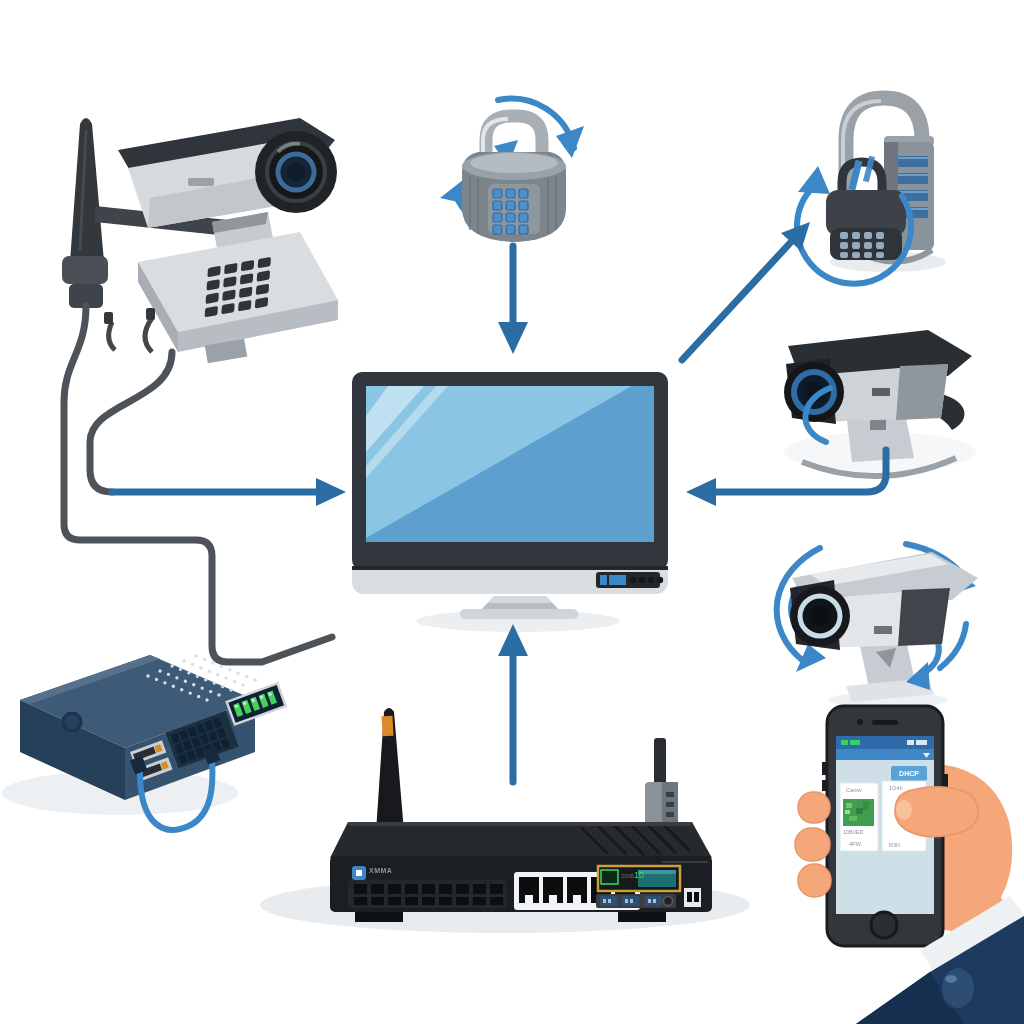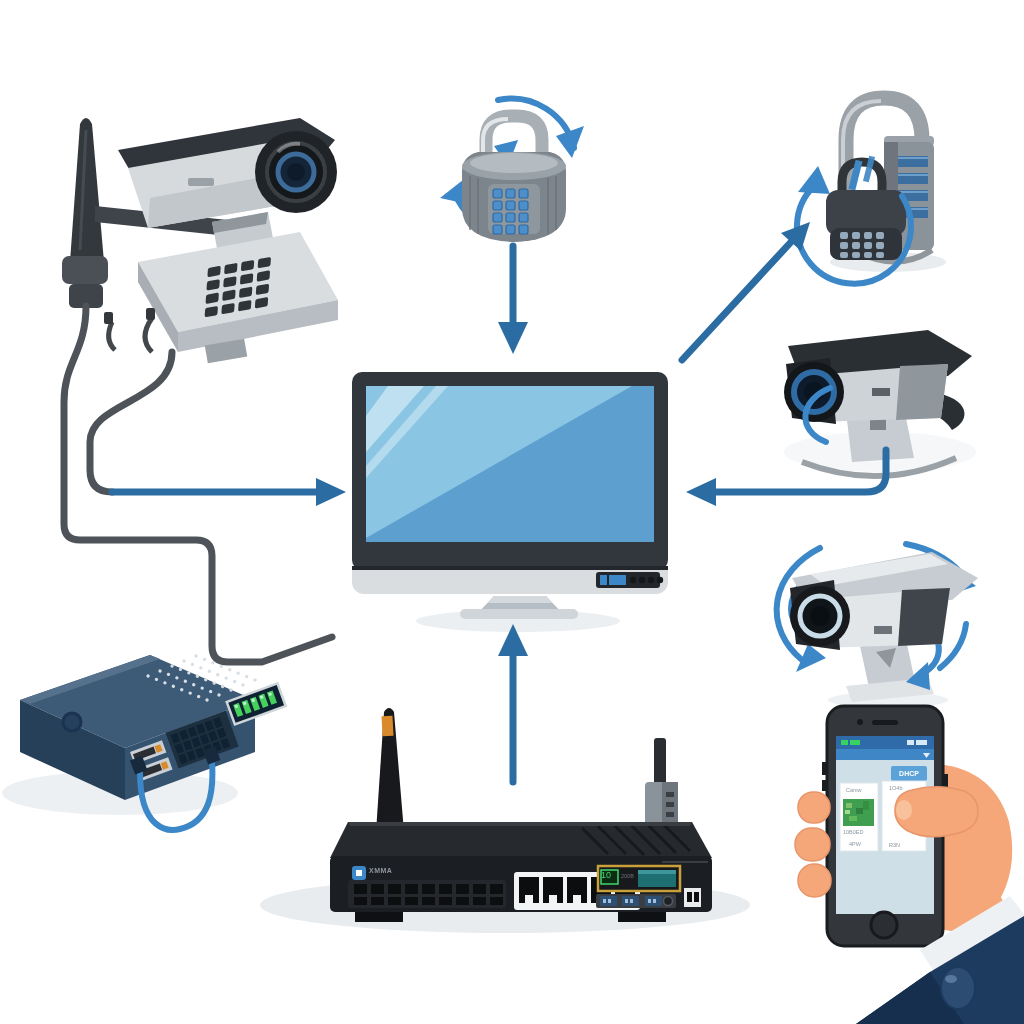--- a/index.html
+++ b/index.html
@@ -7,21 +7,21 @@
           font-family:"Liberation Sans", sans-serif;}
   #scene{position:absolute;left:0;top:0;}
   .arrow{stroke:var(--accent,#2b6ca3);stroke-width:7;fill:none;stroke-linecap:round;stroke-linejoin:round;}
   .arrowhead{fill:var(--accent,#2b6ca3);}
   .curl{stroke:var(--accent_light,#3b87c8);stroke-width:6;fill:none;stroke-linecap:round;}
   .curlhead{fill:var(--accent_light,#3b87c8);}
   .cable{stroke:var(--cable,#4d5358);stroke-width:7;fill:none;stroke-linecap:round;stroke-linejoin:round;}
   .bluecable{stroke:var(--accent_light,#3b87c8);stroke-width:6;fill:none;stroke-linecap:round;}
   .t{position:absolute;white-space:nowrap;line-height:1;}
   .brand{left:369px;top:867px;font-size:7px;font-weight:bold;color:#8f969c;letter-spacing:.5px;}
-  .ledbadge{left:601px;top:871px;font-size:9px;font-weight:normal;color:var(--led_green,#3fd86b);}
+  .ledbadge{left:601px;top:871px;font-size:9px;font-weight:normal;color:var(--led_green,#3fd86b);padding-left:33px;}
   .ledlabel{left:621px;top:874px;font-size:5.5px;color:#6b7278;}
   .chiptext{left:891px;top:770px;width:36px;text-align:center;font-size:7px;color:#ffffff;font-weight:bold;}
   .cardt1{left:846px;top:788px;font-size:5.5px;color:#8b98a3;}
   .cardt2{left:843px;top:830px;font-size:5.5px;color:#8b98a3;}
   .cardt3{left:849px;top:842px;font-size:5.5px;color:#8b98a3;}
   .cardt4{left:889px;top:786px;font-size:5.5px;color:#8b98a3;}
   .cardt5{left:889px;top:843px;font-size:5.5px;color:#8b98a3;}
 </style>
 </head>
 <body>

